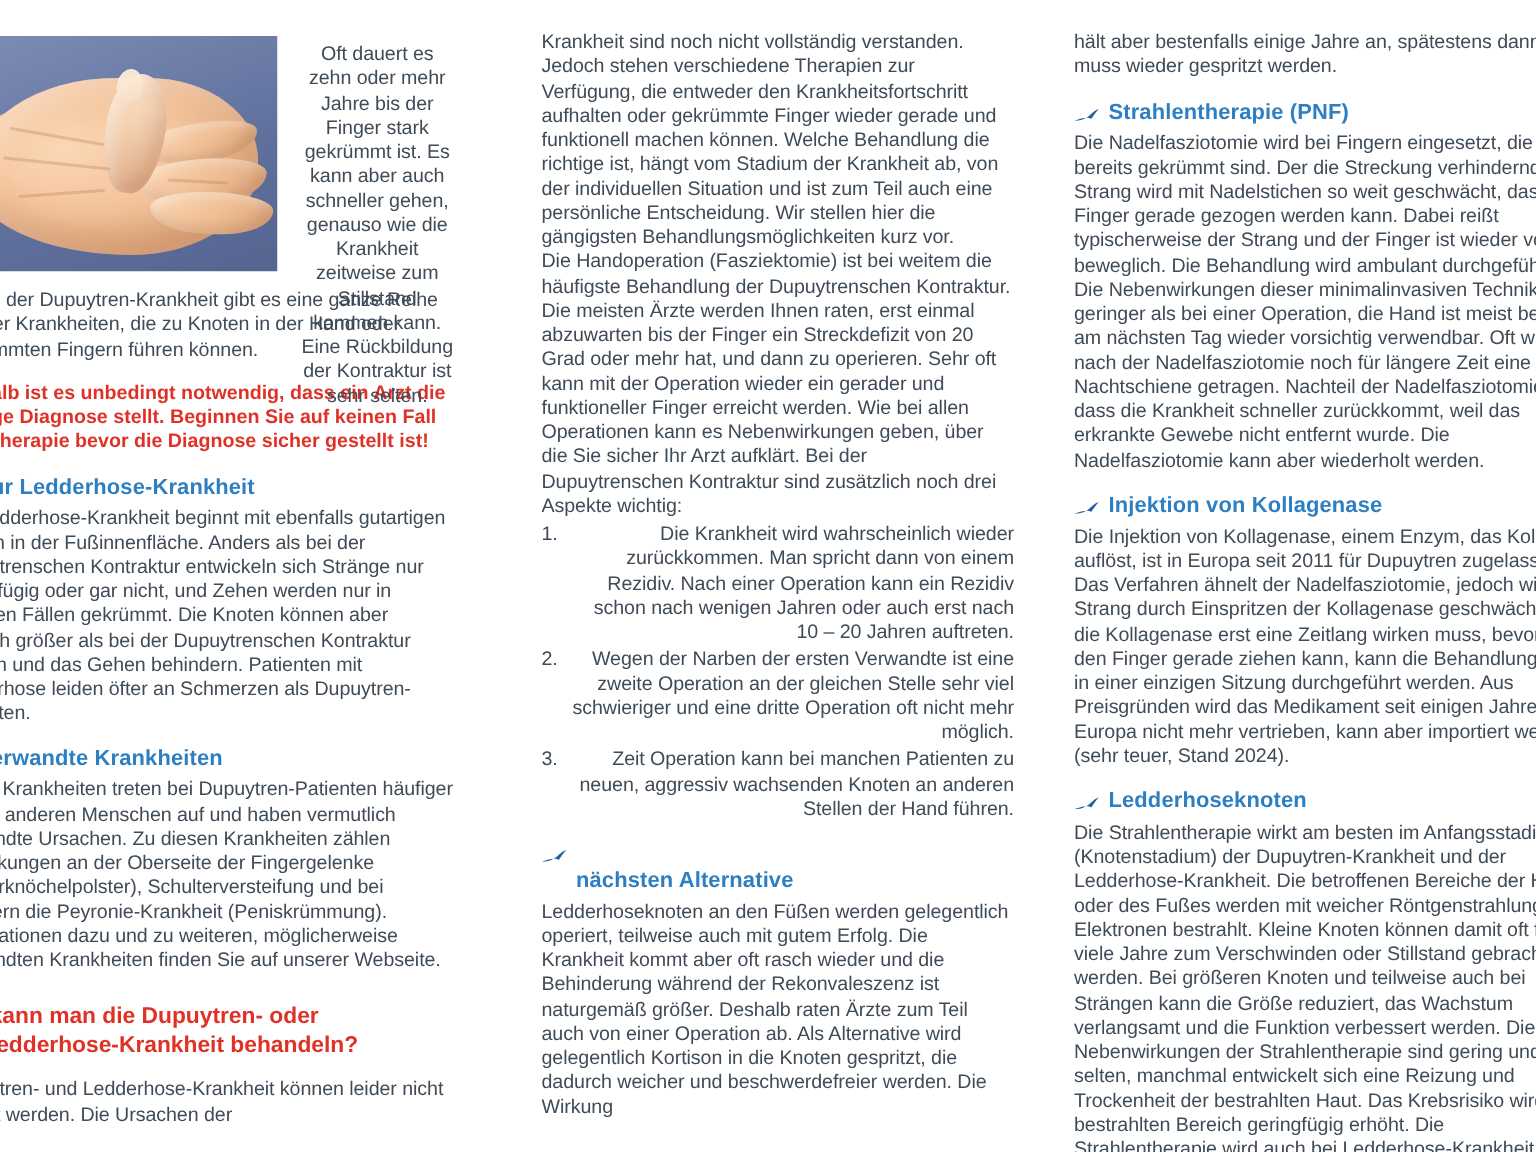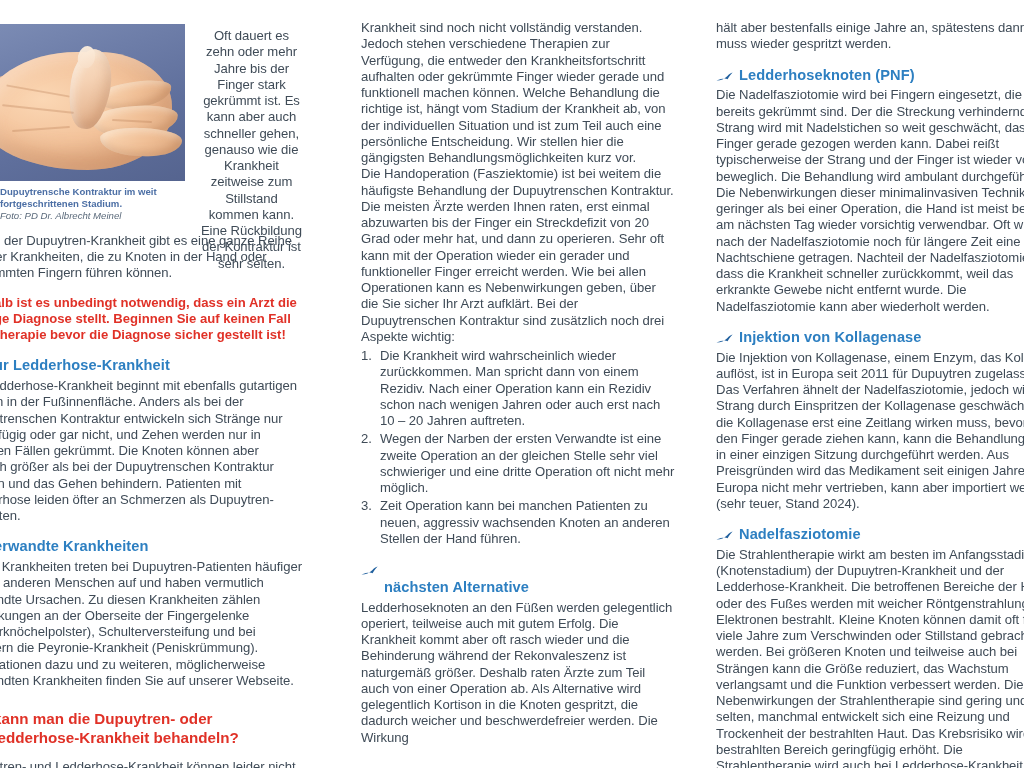--- a/index.html
+++ b/index.html
@@ -182,20 +182,21 @@
     height: 9px;
     display: block;
   }
   .bullet-arrow svg { display: block; }
 
   ol.numlist {
     margin: 3px 0 0 0;
     padding: 0;
     list-style: none;
     counter-reset: li;
+    text-align: right;
   }
   ol.numlist > li {
     position: relative;
     padding-left: 19px;
     margin-bottom: 2px;
   }
   ol.numlist > li::before {
     counter-increment: li;
     content: counter(li) ".";
     position: absolute;
@@ -223,24 +224,20 @@
           <div class="finger finger-2"></div>
           <div class="finger-contracted"></div>
           <div class="nail"></div>
           <div class="crease c1"></div>
           <div class="crease c2"></div>
           <div class="crease c3"></div>
           <div class="crease c4"></div>
         </div>
       </div>
 
-      <div class="caption">
-        <span>Dupuytrensche Kontraktur im weit fortgeschrittenen Stadium.</span>
-        <span class="credit">Foto: PD Dr. Albrecht Meinel</span>
-      </div>
 
       <p class="body" style="margin-top:11px">Neben der Dupuytren-Krankheit gibt es eine ganze Reihe anderer Krankheiten, die zu Knoten in der Hand oder gekrümmten Fingern führen können.</p>
 
       <p class="alert">Deshalb ist es unbedingt notwendig, dass ein Arzt die richtige Diagnose stellt. Beginnen Sie auf keinen Fall eine Therapie bevor die Diagnose sicher gestellt ist!</p>
 
       <h2 class="sec">
         
         <span>Zur Ledderhose-Krankheit</span>
       </h2>
       <p class="body">Die Ledderhose-Krankheit beginnt mit ebenfalls gutartigen Knoten in der Fußinnenfläche. Anders als bei der Dupuytrenschen Kontraktur entwickeln sich Stränge nur geringfügig oder gar nicht, und Zehen werden nur in seltenen Fällen gekrümmt. Die Knoten können aber deutlich größer als bei der Dupuytrenschen Kontraktur werden und das Gehen behindern. Patienten mit Ledderhose leiden öfter an Schmerzen als Dupuytren-Patienten.</p>
@@ -292,41 +289,41 @@
     <div class="col-inner">
 
       <p class="body">hält aber bestenfalls einige Jahre an, spätestens dann muss wieder gespritzt werden.</p>
 
       <h2 class="sec">
         <span class="bullet-arrow">
           <svg width="17" height="9" viewBox="0 0 17 9" xmlns="http://www.w3.org/2000/svg">
             <path d="M0.5 8.4 C4 8.6 8.4 7.2 11.2 4.2 C13 2.3 15 0.9 16.6 0.6 C14.4 2.9 12.6 5.4 11.6 7.2 C9.2 5.7 5.2 6.6 0.5 8.4 Z" fill="#1f5f9e"></path>
           </svg>
         </span>
-        <span>Ledderhoseknoten (PNF)</span>
+        <span>Strahlentherapie (PNF)</span>
       </h2>
       <p class="body">Die Nadelfasziotomie wird bei Fingern eingesetzt, die bereits gekrümmt sind. Der die Streckung verhindernde Strang wird mit Nadelstichen so weit geschwächt, dass der Finger gerade gezogen werden kann. Dabei reißt typischerweise der Strang und der Finger ist wieder voll beweglich. Die Behandlung wird ambulant durchgeführt. Die Nebenwirkungen dieser minimalinvasiven Technik sind geringer als bei einer Operation, die Hand ist meist bereits am nächsten Tag wieder vorsichtig verwendbar. Oft wird nach der Nadelfasziotomie noch für längere Zeit eine Nachtschiene getragen. Nachteil der Nadelfasziotomie ist, dass die Krankheit schneller zurückkommt, weil das erkrankte Gewebe nicht entfernt wurde. Die Nadelfasziotomie kann aber wiederholt werden.</p>
 
       <h2 class="sec">
         <span class="bullet-arrow">
           <svg width="17" height="9" viewBox="0 0 17 9" xmlns="http://www.w3.org/2000/svg">
             <path d="M0.5 8.4 C4 8.6 8.4 7.2 11.2 4.2 C13 2.3 15 0.9 16.6 0.6 C14.4 2.9 12.6 5.4 11.6 7.2 C9.2 5.7 5.2 6.6 0.5 8.4 Z" fill="#1f5f9e"></path>
           </svg>
         </span>
         <span>Injektion von Kollagenase</span>
       </h2>
       <p class="body">Die Injektion von Kollagenase, einem Enzym, das Kollagen auflöst, ist in Europa seit 2011 für Dupuytren zugelassen. Das Verfahren ähnelt der Nadelfasziotomie, jedoch wird der Strang durch Einspritzen der Kollagenase geschwächt. Da die Kollagenase erst eine Zeitlang wirken muss, bevor man den Finger gerade ziehen kann, kann die Behandlung nicht in einer einzigen Sitzung durchgeführt werden. Aus Preisgründen wird das Medikament seit einigen Jahren in Europa nicht mehr vertrieben, kann aber importiert werden (sehr teuer, Stand 2024).</p>
 
       <h2 class="sec">
         <span class="bullet-arrow">
           <svg width="17" height="9" viewBox="0 0 17 9" xmlns="http://www.w3.org/2000/svg">
             <path d="M0.5 8.4 C4 8.6 8.4 7.2 11.2 4.2 C13 2.3 15 0.9 16.6 0.6 C14.4 2.9 12.6 5.4 11.6 7.2 C9.2 5.7 5.2 6.6 0.5 8.4 Z" fill="#1f5f9e"></path>
           </svg>
         </span>
-        <span>Nadelfasziotomie</span>
+        <span>Ledderhoseknoten</span>
       </h2>
       <p class="body">Die Strahlentherapie wirkt am besten im Anfangsstadium (Knotenstadium) der Dupuytren-Krankheit und der Ledderhose-Krankheit. Die betroffenen Bereiche der Hand oder des Fußes werden mit weicher Röntgenstrahlung oder Elektronen bestrahlt. Kleine Knoten können damit oft für viele Jahre zum Verschwinden oder Stillstand gebracht werden. Bei größeren Knoten und teilweise auch bei Strängen kann die Größe reduziert, das Wachstum verlangsamt und die Funktion verbessert werden. Die Nebenwirkungen der Strahlentherapie sind gering und selten, manchmal entwickelt sich eine Reizung und Trockenheit der bestrahlten Haut. Das Krebsrisiko wird im bestrahlten Bereich geringfügig erhöht. Die Strahlentherapie wird auch bei Ledderhose-Krankheit erfolgreich eingesetzt.</p>
 
     </div>
   </div>
 
   <p class="body" style="position:absolute; left:200px; top:28px; width:103px;text-align:center;">Oft dauert es zehn oder mehr Jahre bis der Finger stark gekrümmt ist. Es kann aber auch schneller gehen, genauso wie die Krankheit zeitweise zum Stillstand kommen kann. Eine Rückbildung der Kontraktur ist sehr selten.</p>
 
 </div>
 

